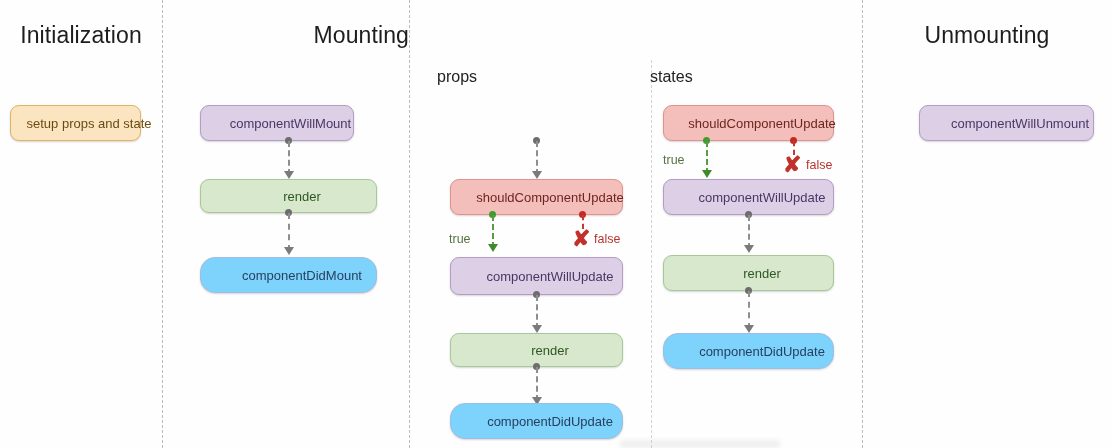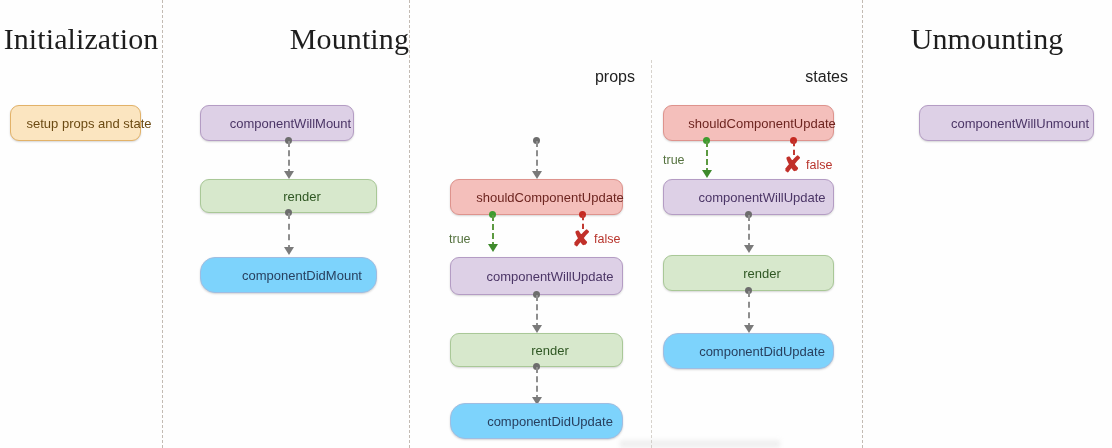--- a/index.html
+++ b/index.html
@@ -27,30 +27,29 @@
     width: 0;
     height: 448px;
     border-left: 1px dashed #b9b0a6;
     opacity: .85;
   }
 
   
   .col-title {
     position: absolute;
     text-align: center;
-    font-size: 30px;
+    font-size: 23px;
     font-weight: 400;
     color: #1d1d1d;
     letter-spacing: .1px;
     white-space: nowrap;
-    font-family: Liberation Serif, serif;
   }
   .sub-title {
     position: absolute;
-    text-align: right;
+    text-align: left;
     font-size: 16px;
     font-weight: 400;
     color: #222222;
     white-space: nowrap;
   }
 
   
   .node {
     position: absolute;
     box-sizing: border-box;

